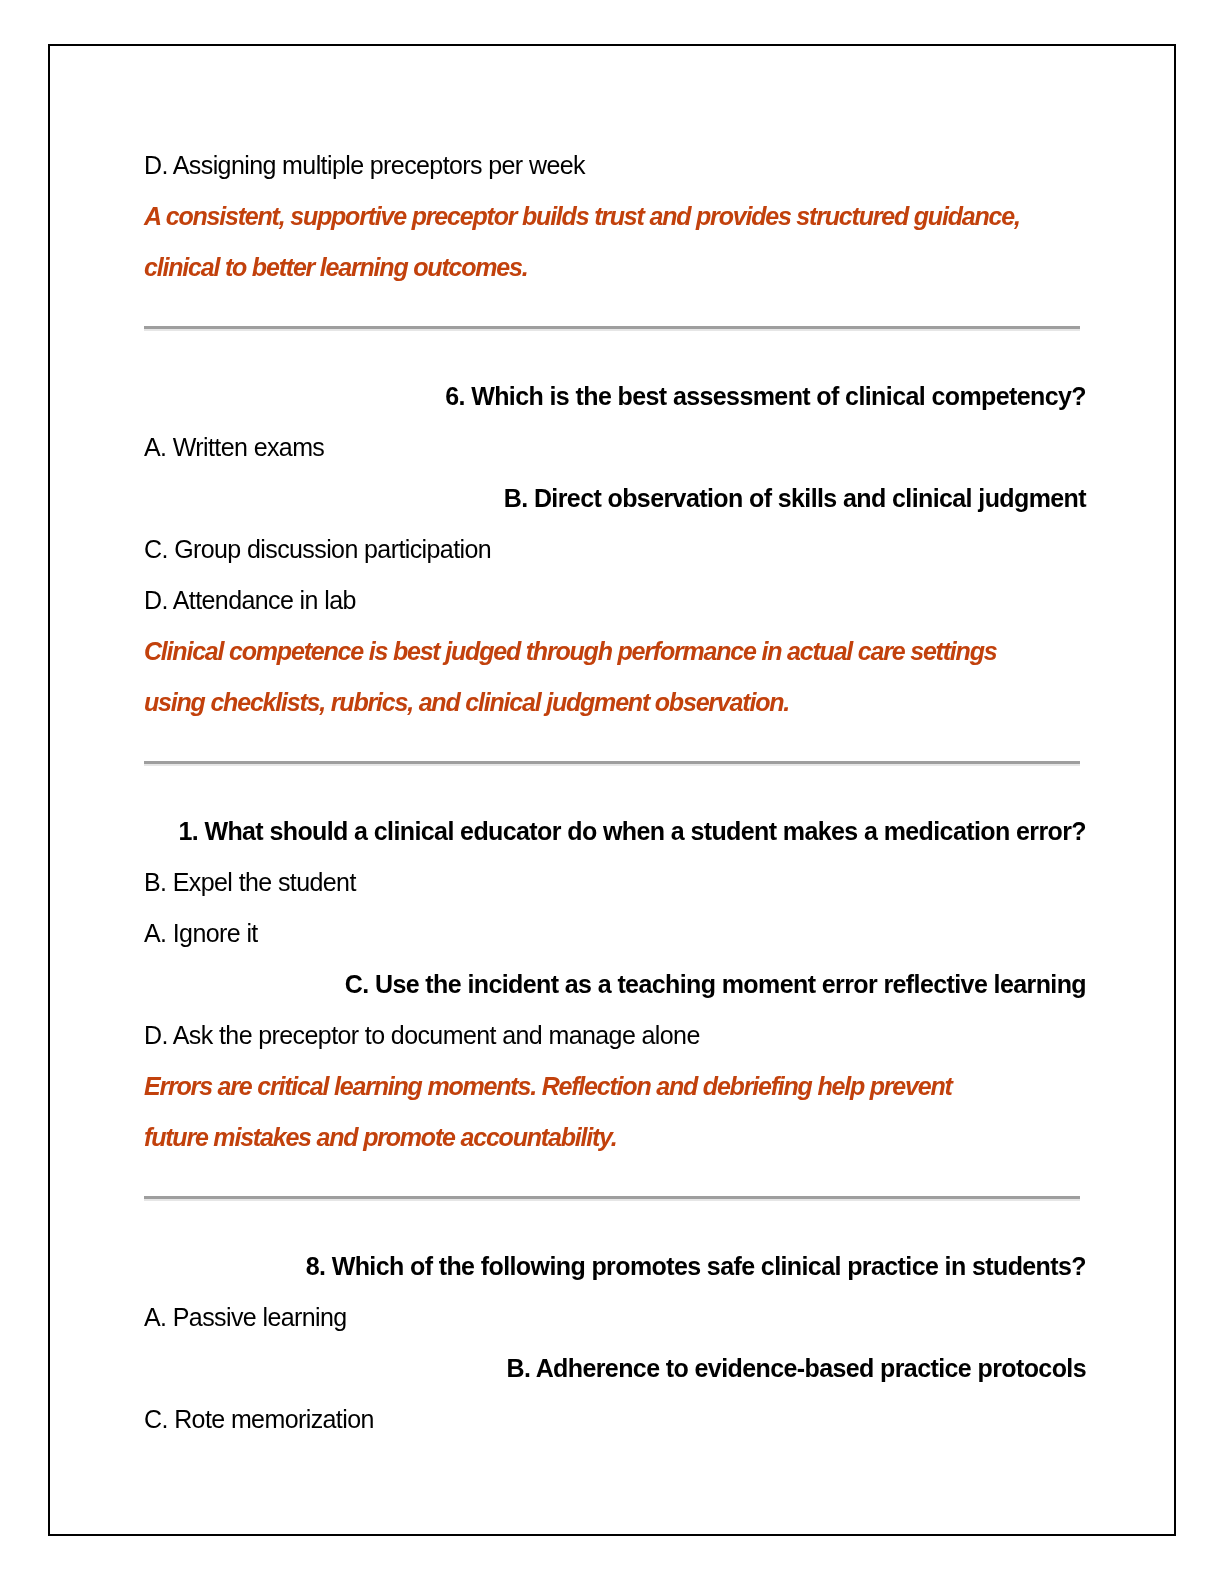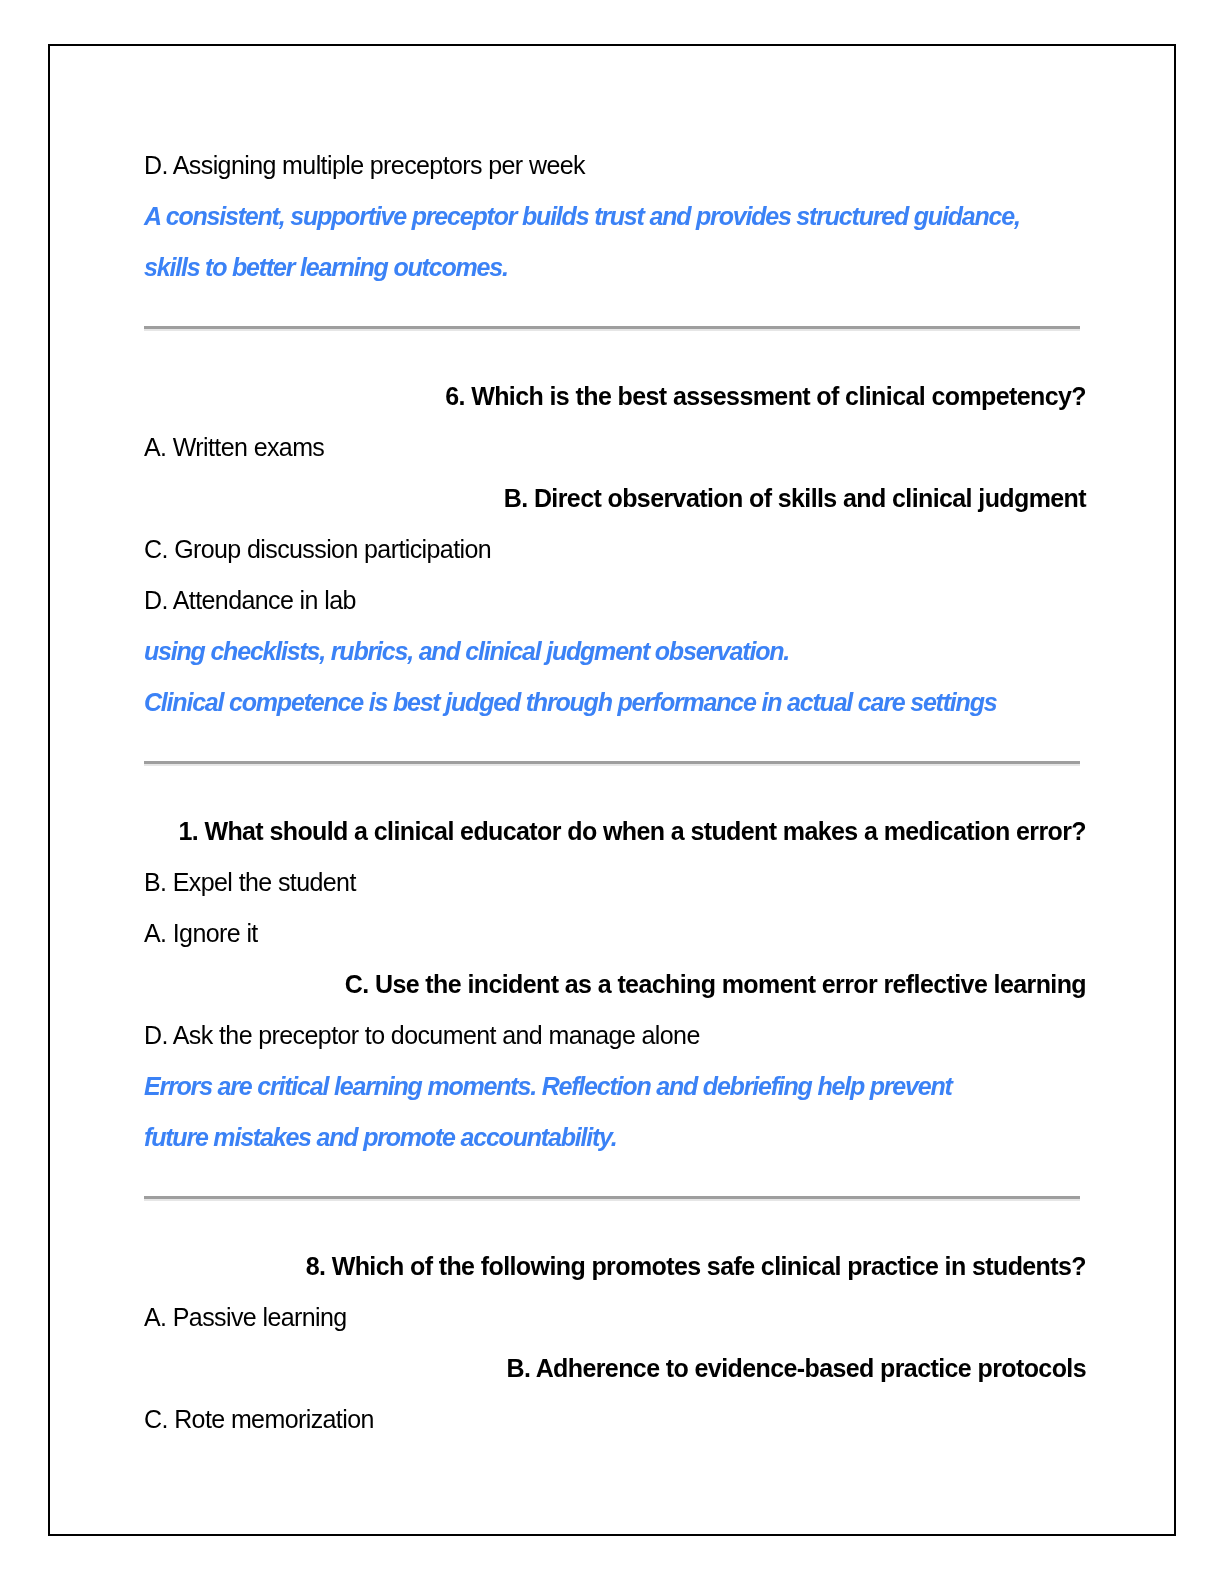--- a/index.html
+++ b/index.html
@@ -35,52 +35,52 @@
     line-height: 51px;
     letter-spacing: -0.6px;
     color: #000000;
     white-space: nowrap;
   }
   .q, .correct {
     font-weight: bold;
     text-align: right;
   }
   .explanation {
-    color: #3b82f6;
+    color: #c2410c;
     font-weight: bold;
     font-style: italic;
     letter-spacing: -1.2px;
   }
   .section-divider {
     width: 936px;
     height: 3px;
     background: #9e9e9e;
     border-bottom: 2px solid #e6e6e6;
     margin: 33px 0 40px 0;
   }
 </style>
 </head>
 <body>
 
 <div class="canvas">
   <div class="page-frame">
 
     <p class="line">D. Assigning multiple preceptors per week</p>
     <p class="line explanation">A consistent, supportive preceptor builds trust and provides structured guidance,</p>
-    <p class="line explanation">skills to better learning outcomes.</p>
+    <p class="line explanation">clinical to better learning outcomes.</p>
 
     <div class="section-divider"></div>
 
     <p class="line q">6. Which is the best assessment of clinical competency?</p>
     <p class="line">A. Written exams</p>
     <p class="line correct">B. Direct observation of skills and clinical judgment</p>
     <p class="line">C. Group discussion participation</p>
     <p class="line">D. Attendance in lab</p>
+    <p class="line explanation">Clinical competence is best judged through performance in actual care settings</p>
     <p class="line explanation">using checklists, rubrics, and clinical judgment observation.</p>
-    <p class="line explanation">Clinical competence is best judged through performance in actual care settings</p>
 
     <div class="section-divider"></div>
 
     <p class="line q">1. What should a clinical educator do when a student makes a medication error?</p>
     <p class="line">B. Expel the student</p>
     <p class="line">A. Ignore it</p>
     <p class="line correct">C. Use the incident as a teaching moment error reflective learning</p>
     <p class="line">D. Ask the preceptor to document and manage alone</p>
     <p class="line explanation">Errors are critical learning moments. Reflection and debriefing help prevent</p>
     <p class="line explanation">future mistakes and promote accountability.</p>

